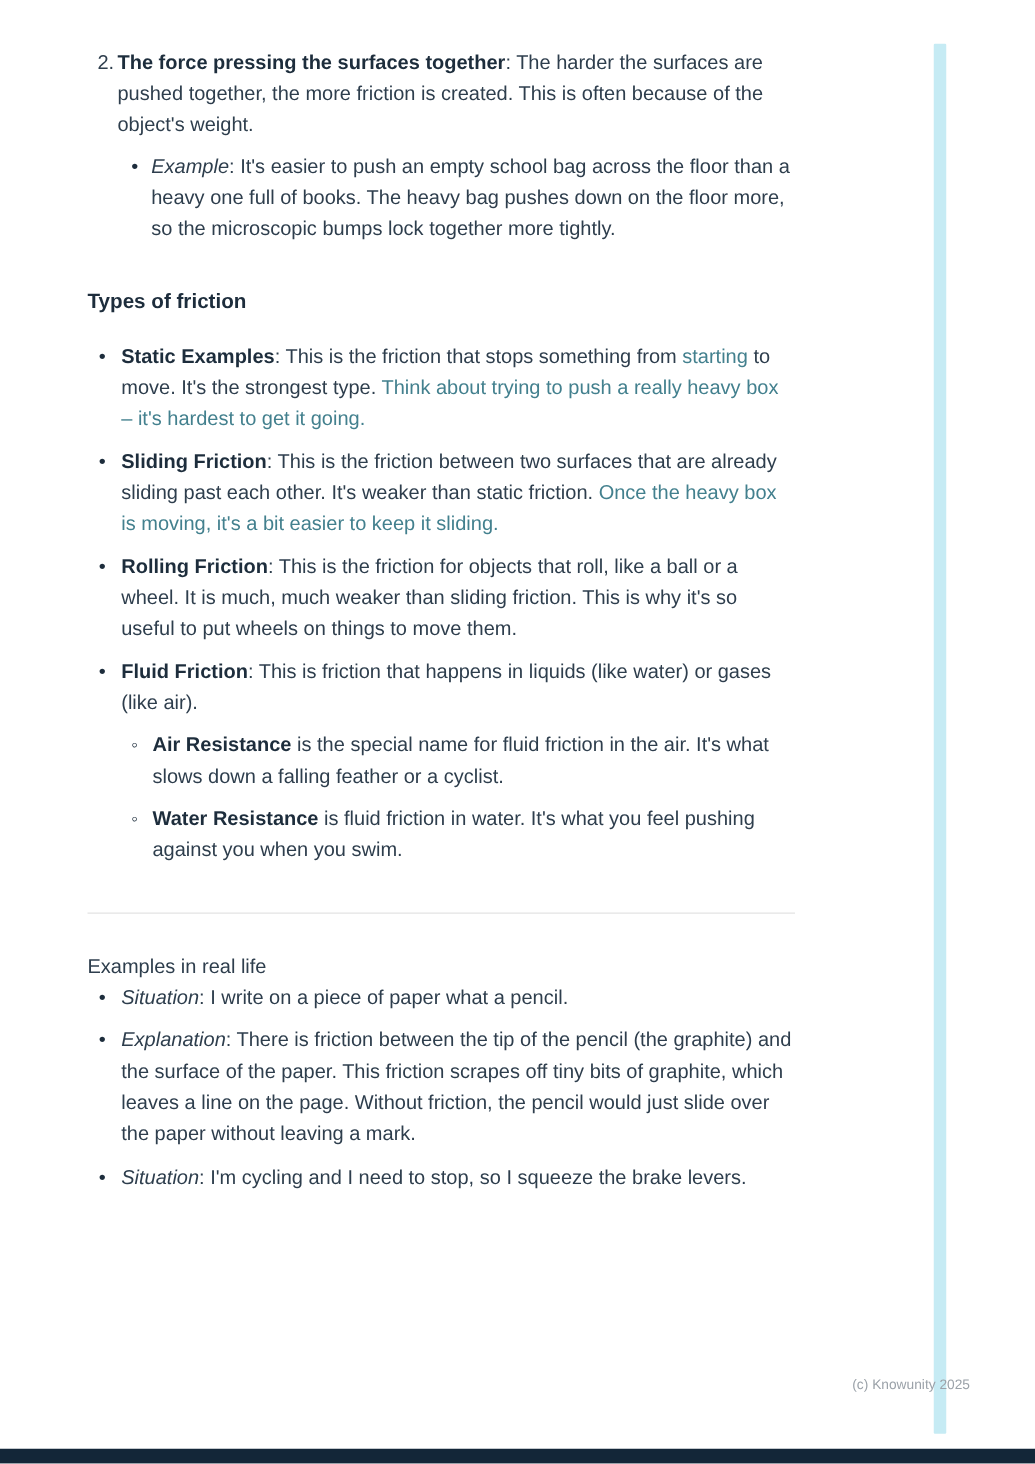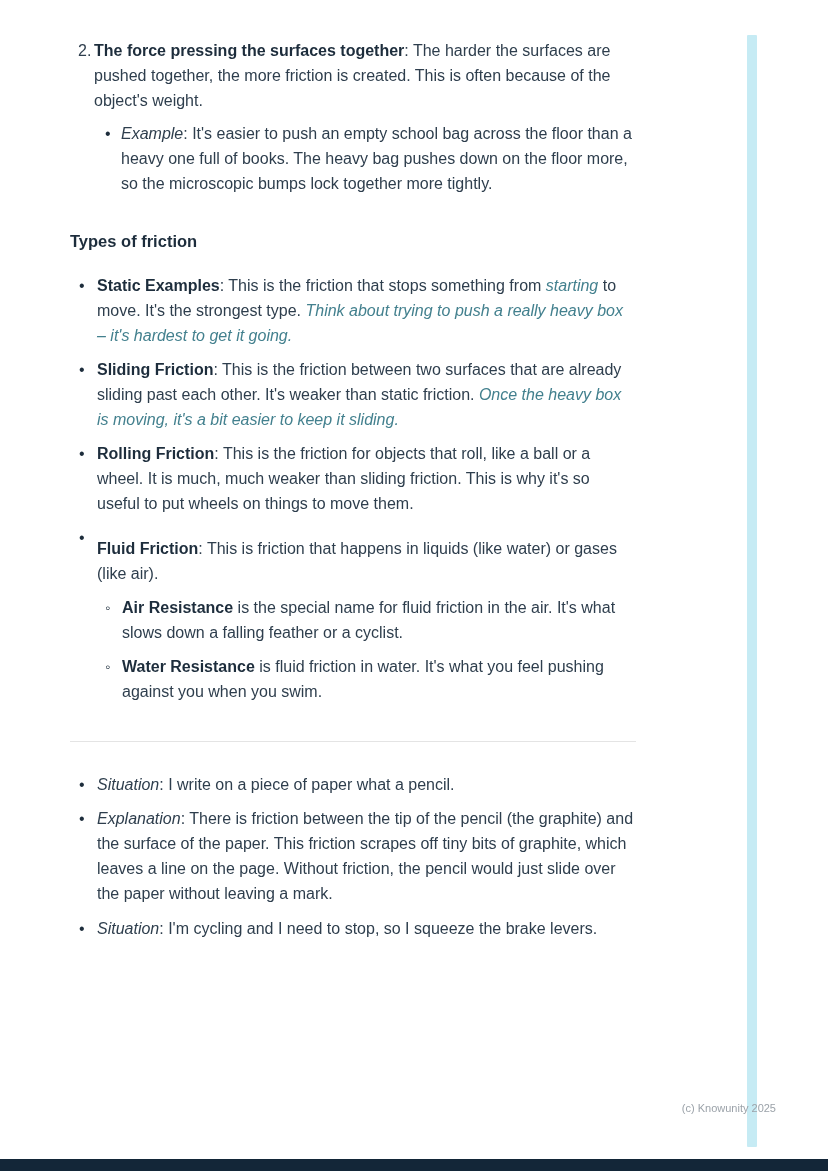--- a/index.html
+++ b/index.html
@@ -21,21 +21,21 @@
     width: 566px;
     font-size: 16px;
     line-height: 25px;
     color: var(--body-text, #2e3e4d);
   }
 
   .content p { margin: 0; }
 
   .seg-b  { font-weight: 700; color: var(--strong-text, #1d2d3c); }
   .seg-i  { font-style: italic; text-align: center; }
-  .seg-it { font-style: italic; color: var(--accent-italic, #43808e); }
+  .seg-it { color: var(--accent-italic, #43808e); }
 
   .heading {
     font-size: 16.5px;
     line-height: 25px;
     font-weight: 700;
     color: var(--strong-text, #1d2d3c);
     margin: 24px 0 19px 0;
   }
 
   .para { margin: 0 0 19px 0; }
@@ -53,21 +53,21 @@
   
   .brow { display: flex; margin: 0 0 9px 0; }
   .marker {
     flex: none;
     width: 18px;
     margin-left: 9px;
     text-align: left;
     color: var(--strong-text, #1d2d3c);
   }
   .marker.hollow { font-size: 15px; }
-  .btext { flex: 1; margin-top: 11px; }
+  .btext { flex: 1; }
 
   .sub-bullet { margin-top: 8px; }
   .sub-bullet .marker { margin-left: 11px; width: 16px; }
 
   .sub-list { margin-top: 9px; }
   .sub-list .brow { margin-bottom: 9px; }
   .sub-list .marker { margin-left: 8px; width: 17px; }
 
   .bullet-list { margin-bottom: 10px; }
 
@@ -157,20 +157,21 @@
               <p class="btext"><span class="seg-b">Water Resistance</span><span> is fluid friction in water. It's what you feel pushing against you when you swim.</span></p>
             </div>
           </div>
         </div>
       </div>
 
     </div>
 
     <hr class="divider">
 
+    <p class="para">Examples in real life</p>
 
 
     <div class="bullet-list">
       <div class="brow">
         <span class="marker">•</span>
         <p class="btext"><span class="seg-i">Situation</span><span>: I write on a piece of paper what a pencil.</span></p>
       </div>
       <div class="brow">
         <span class="marker">•</span>
         <p class="btext"><span class="seg-i">Explanation</span><span>: There is friction between the tip of the pencil (the graphite) and the surface of the paper. This friction scrapes off tiny bits of graphite, which leaves a line on the page. Without friction, the pencil would just slide over the paper without leaving a mark.</span></p>

